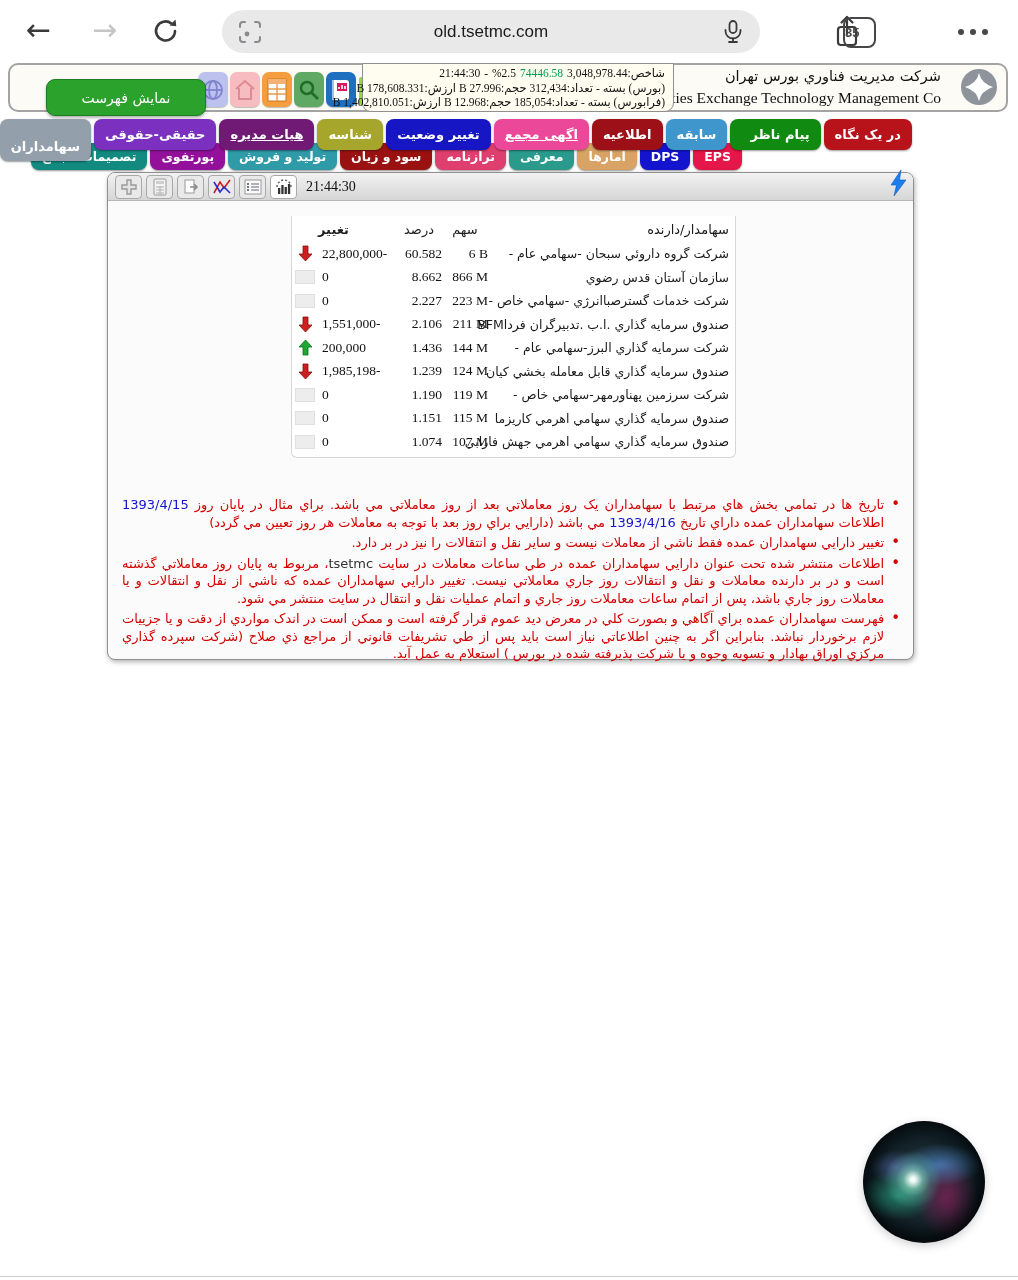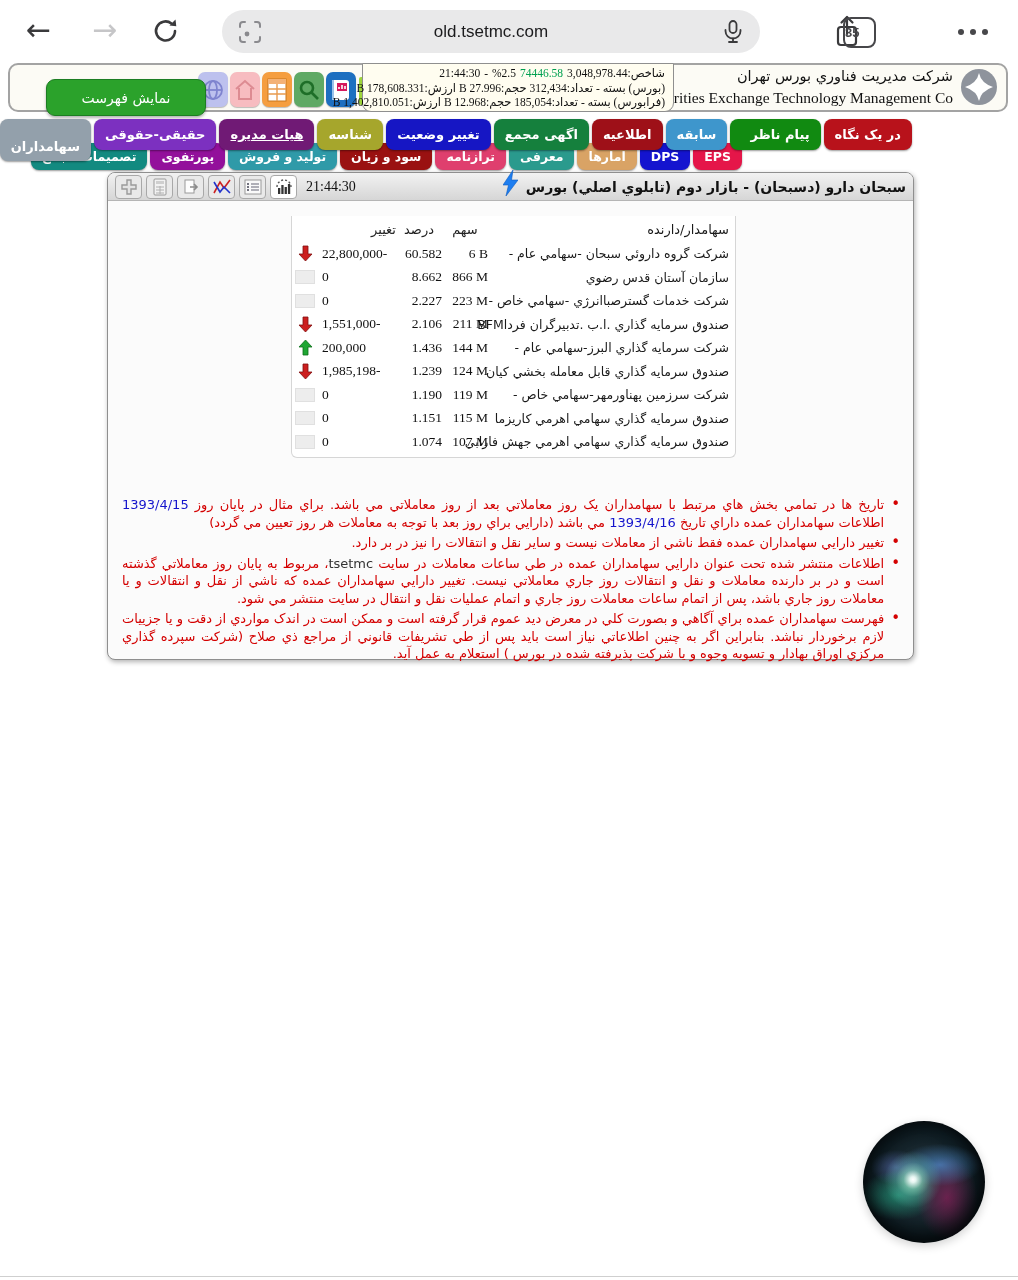--- a/index.html
+++ b/index.html
@@ -16,21 +16,21 @@
   .pill-ic{position:absolute;top:8px;}
   .tabs-btn{position:absolute;left:843px;top:17px;width:29px;height:27px;border:2.5px solid #47474a;
             border-radius:8px;display:flex;align-items:center;
             font-size:13px;font-weight:bold;color:#47474a;font-family:"Liberation Sans",sans-serif;}
   .dots{position:absolute;left:958px;top:29px;display:flex;gap:6px;}
   .dots i{width:6px;height:6px;border-radius:50%;background:#47474a;}
 
   
   .site-header{position:absolute;top:63px;left:8px;width:1000px;height:49px;background:#fcfbf5;
                border:2px solid #a3a3a3;border-radius:10px;box-sizing:border-box;}
-  .brand{position:absolute;right:8px;top:1px;display:flex;direction:rtl;align-items:center;gap:7px;}
+  .brand{position:absolute;right:8px;top:1px;display:flex;direction:rtl;align-items:center;gap:19px;}
   .brand-fa{font-size:14.5px;color:#111;text-align:right;direction:rtl;line-height:21px;}
   .brand-en{font-size:15.5px;color:#111;font-family:"Liberation Serif","DejaVu Sans",serif;line-height:21px;}
   .logo-circ{width:38px;height:38px;}
   .info-box{position:absolute;left:352px;top:-2px;width:312px;height:49px;background:#fffdf0;
             border:1px solid #8f8f8f;border-radius:0 0 9px 9px;box-sizing:border-box;
             padding:2px 8px;direction:rtl;text-align:right;z-index:5;}
   .info-line{font-size:11.5px;line-height:14.5px;color:#111;
              font-family:"Liberation Serif","DejaVu Sans",serif;white-space:nowrap;}
   .info-l1{display:flex;direction:rtl;gap:4px;justify-content:flex-start;}
   .chg-green{color:#00a050;}
@@ -240,32 +240,31 @@
       <div class="tab" style="background: rgb(154, 17, 17);">سود و زيان</div>
       <div class="tab" style="background: rgb(47, 154, 168);">توليد و فروش</div>
       <div class="tab" style="background: rgb(147, 16, 155);">پورتفوی</div>
       <div class="tab" style="background: rgb(18, 138, 128);">تصميمات مجمع</div>
     </div>
   <div class="tabrow row1">
       <div class="tab" style="background: rgb(184, 18, 27);">در يک نگاه</div>
       <div class="tab" style="background: rgb(17, 138, 17); padding-left: 20px;">پيام ناظر</div>
       <div class="tab" style="background: rgb(62, 150, 204);">سابقه</div>
       <div class="tab" style="background: rgb(158, 16, 24);">اطلاعيه</div>
-      <div class="tab" style="background: #15803d;">اگهی مجمع</div>
+      <div class="tab" style="background: #ec4899; text-decoration: underline;">اگهی مجمع</div>
       <div class="tab" style="background: rgb(22, 22, 196);">تغيير وضعيت</div>
       <div class="tab" style="background: rgb(166, 166, 44);">شناسه</div>
       <div class="tab" style="background: #701a75; text-decoration: underline;">هيات مديره</div>
       <div class="tab" style="background: rgb(124, 48, 192);">حقيقی-حقوقی</div>
       <div class="tab active" style="background: rgb(147, 160, 171);">سهامداران</div>
     </div>
 
   <div class="panel">
     <div class="panel-title">
       <div class="ptitle">
-        <span>سبحان دارو (دسبحان) - بازار دوم (تابلوي اصلي) بورس</span>
         <span class="bolt">
           <svg width="15" height="26" viewBox="0 0 15 26">
             <path d="M10 0L0 15h5.5L3 26l12-16H8.5z" fill="#1e7ef0" stroke="#0b5bc0" stroke-width="0.6"></path>
           </svg>
         </span>
       </div>
       <div class="ptools">
         <div class="tool">
           <svg width="18" height="18" viewBox="0 0 18 18">
               <path d="M7 2h4v5h5v4h-5v5H7v-5H2V7h5z" fill="#e3e3e3" stroke="#9a9a9a" stroke-width="1.4"></path>
@@ -311,21 +310,21 @@
         <span class="ptime">21:44:30</span>
       </div>
     </div>
 
     <div class="holders-table">
       <div class="t-box">
         <div class="t-head">
           <div class="c-holder">سهامدار/دارنده</div>
           <div class="c-share">سهم</div>
           <div class="c-pct">درصد</div>
-          <div class="c-chg" style="text-align:right;">تغيير</div>
+          <div class="c-chg" style="text-align:left;font-weight:bold;">تغيير</div>
           <div class="c-arrow"></div>
         </div>
         <div>
             <div class="t-row">
               <div class="c-holder">شرکت گروه داروئي سبحان -سهامي عام -</div>
               <div class="c-share">6 B</div>
               <div class="c-pct">60.582</div>
               <div class="c-chg">-22,800,000</div>
               <div class="c-arrow">
                 <svg width="15" height="17" viewBox="0 0 15 17">

